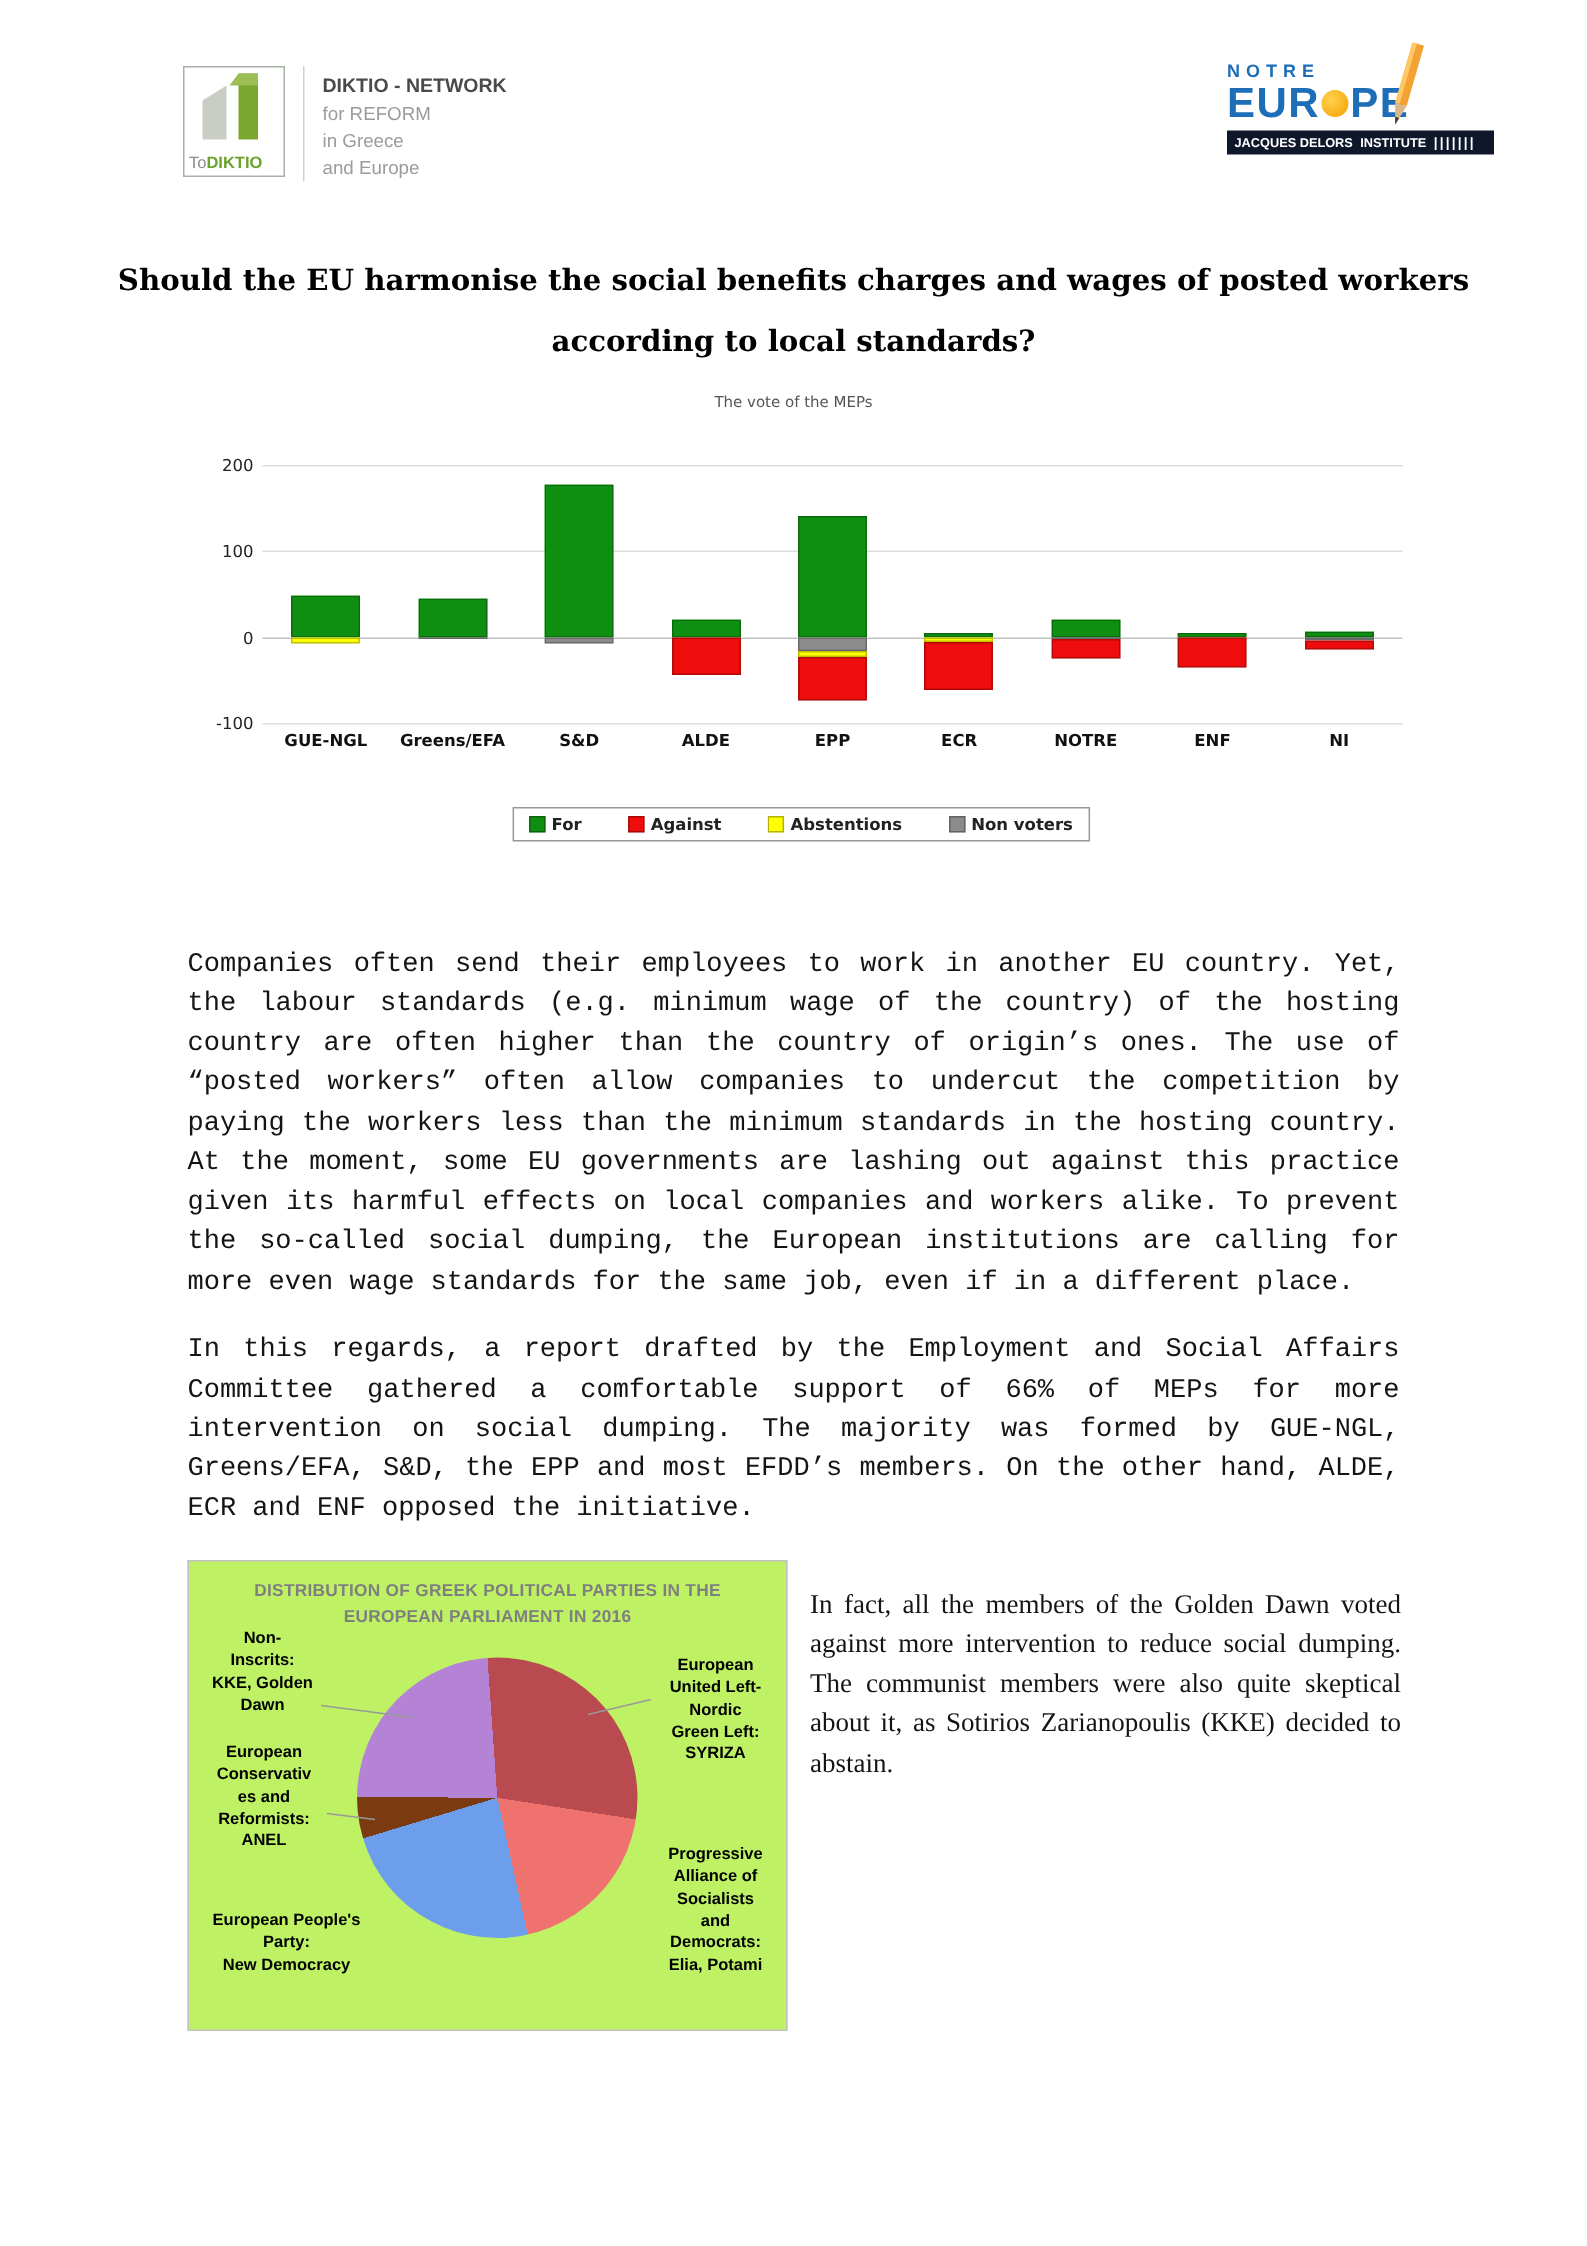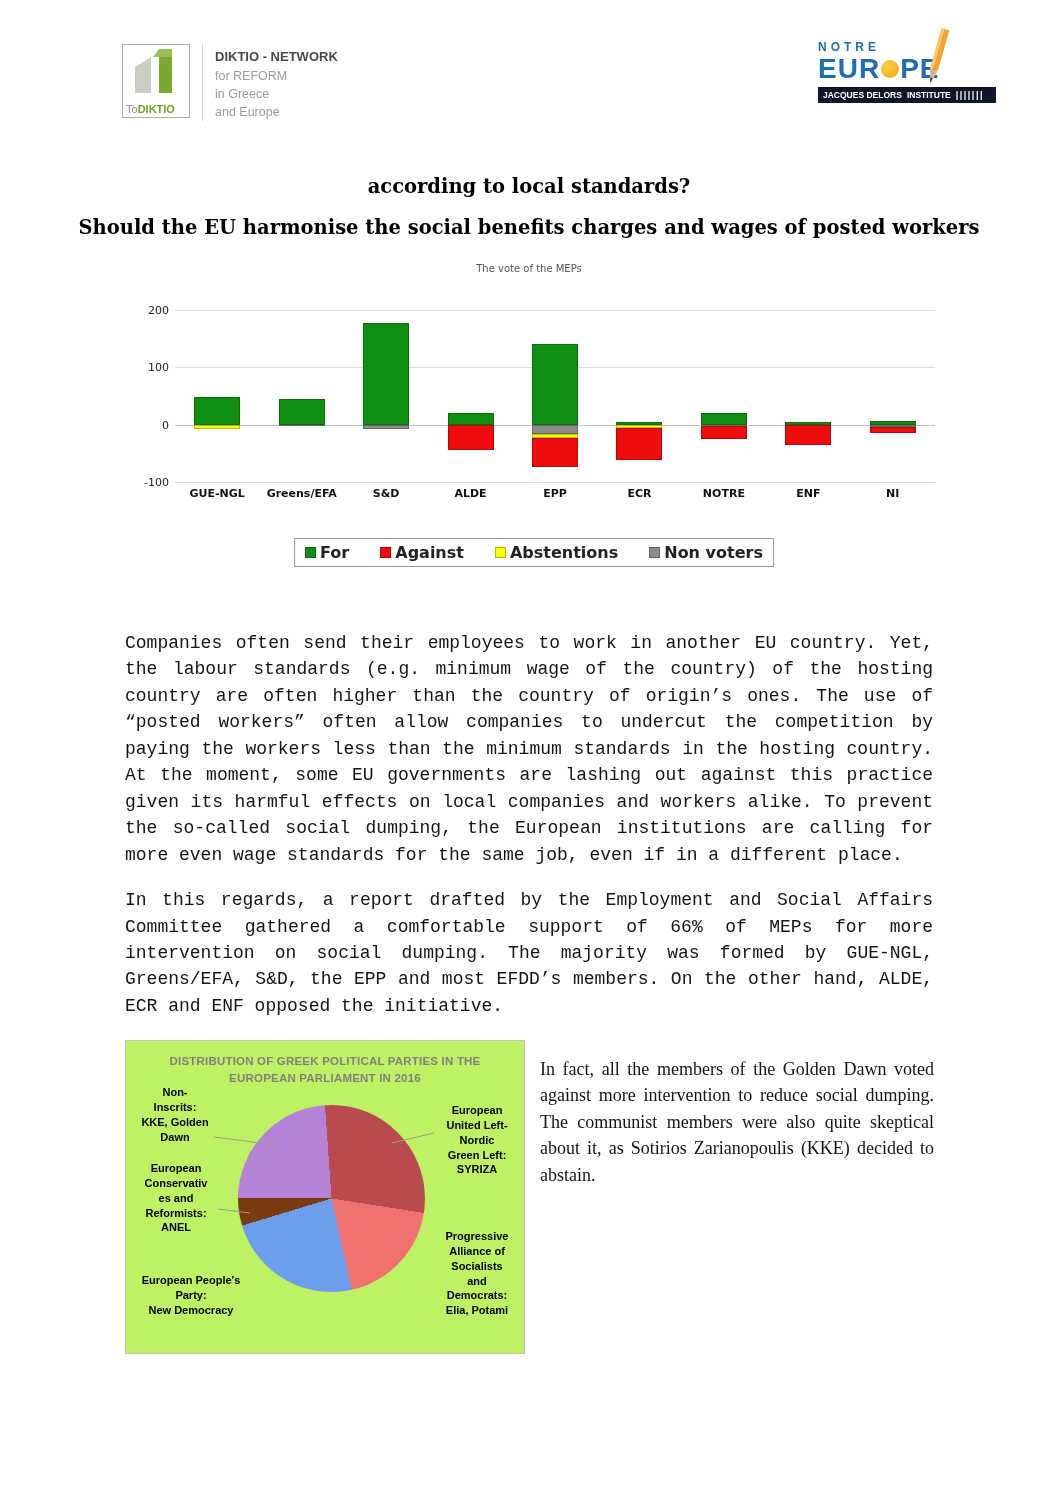--- a/index.html
+++ b/index.html
@@ -42,21 +42,21 @@
   .bar-plot { position:absolute; left:47px; top:0; width:760px; height:172px; }
   .gridline { position:absolute; left:0; right:0; height:1px; background:#dcdcdc; }
   .gridline.zero { background:#c2c2c2; }
   .ytick { position:absolute; width:40px; text-align:right; left:-46px; font-size:11px; color:#222; }
   .xtick { position:absolute; top:177px; transform:translateX(-50%); font-size:11px; font-weight:bold; color:#111; white-space:nowrap; }
   .bar-seg { position:absolute; width:46px; transform:translateX(-50%);
              box-shadow: inset 0 0 0 1px rgba(0,0,0,0.25); }
   .bar-legend { position:absolute; left:50%; top:228px; transform:translateX(-50%);
                 display:inline-flex; gap:31px; align-items:center;
                 border:1px solid #979797; background:#fff; padding:4px 10px;
-                font-size:16px; font-weight:bold; color:#222; white-space:nowrap; }
+                font-size:11px; font-weight:bold; color:#222; white-space:nowrap; }
   .legend-item { display:inline-flex; align-items:center; gap:4px; }
   .legend-swatch { width:11px; height:11px; display:inline-block; box-shadow: inset 0 0 0 1px rgba(0,0,0,0.3); }
 
   
   .body-text { position:absolute; left:125px; top:630px; width:808px;
                font-family:"Liberation Serif", serif; font-size:18px; line-height:1.47;
                text-align:justify; color:#141414; }
   .body-text p { margin:0 0 19px 0;font-family:Liberation Mono, monospace; }
 
   
@@ -117,22 +117,22 @@
     </div>
     <svg class="ne-pencil" width="14" height="62" viewBox="0 0 14 62">
       <rect x="3" y="0" width="8" height="42" fill="#f2a333"></rect>
       <rect x="3" y="0" width="3" height="42" fill="#ffc866"></rect>
       <polygon points="3,42 11,42 7,56" fill="#d9b88a"></polygon>
       <polygon points="5.6,51 8.4,51 7,56" fill="#4a3320"></polygon>
     </svg>
   </div>
 
   <div class="doc-title">
+    <div>Should the EU harmonise the social benefits charges and wages of posted workers</div>
     <div>according to local standards?</div>
-    <div>Should the EU harmonise the social benefits charges and wages of posted workers</div>
   </div>
 
   <div class="chart-subtitle">The vote of the MEPs</div>
   <div class="bar-chart">
     <div class="bar-plot" id="bar-plot">
         <div class="gridline" style="top: 0px;"></div>
         <div class="ytick" style="top: -6px;">200</div>
         <div class="gridline" style="top: 57.3333px;"></div>
         <div class="ytick" style="top: 51.3333px;">100</div>
         <div class="gridline zero" style="top: 114.667px;"></div>

